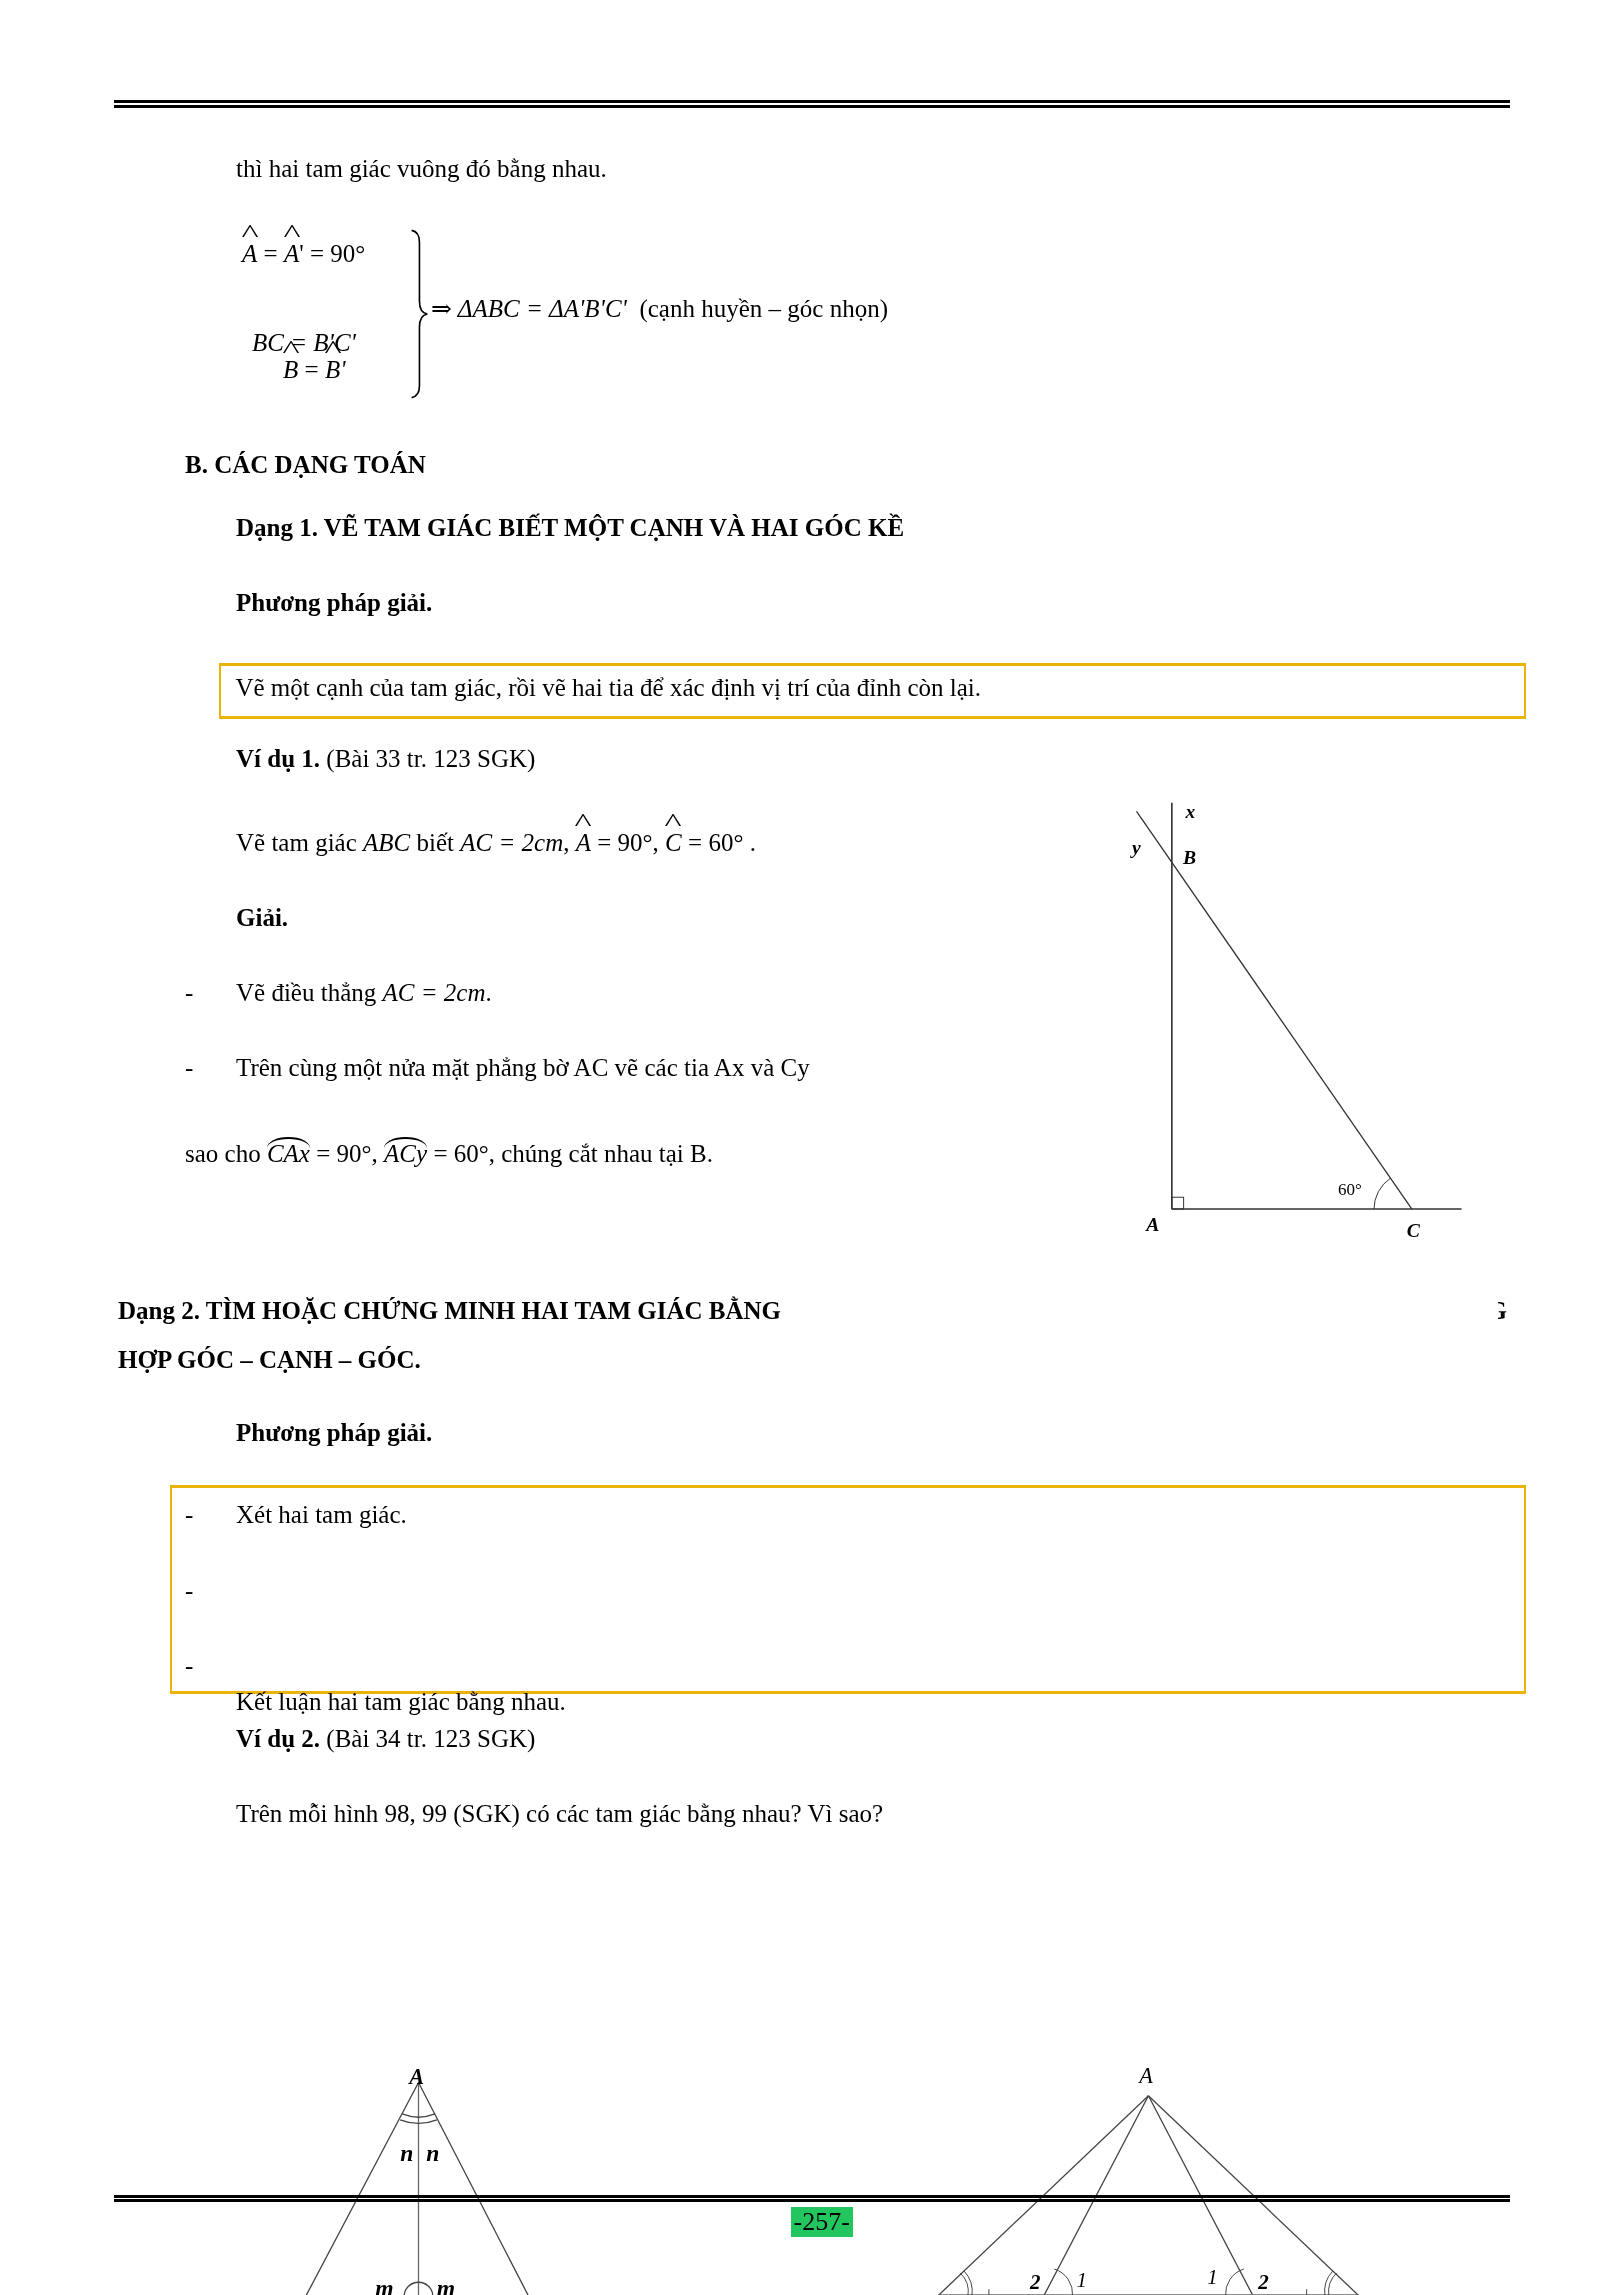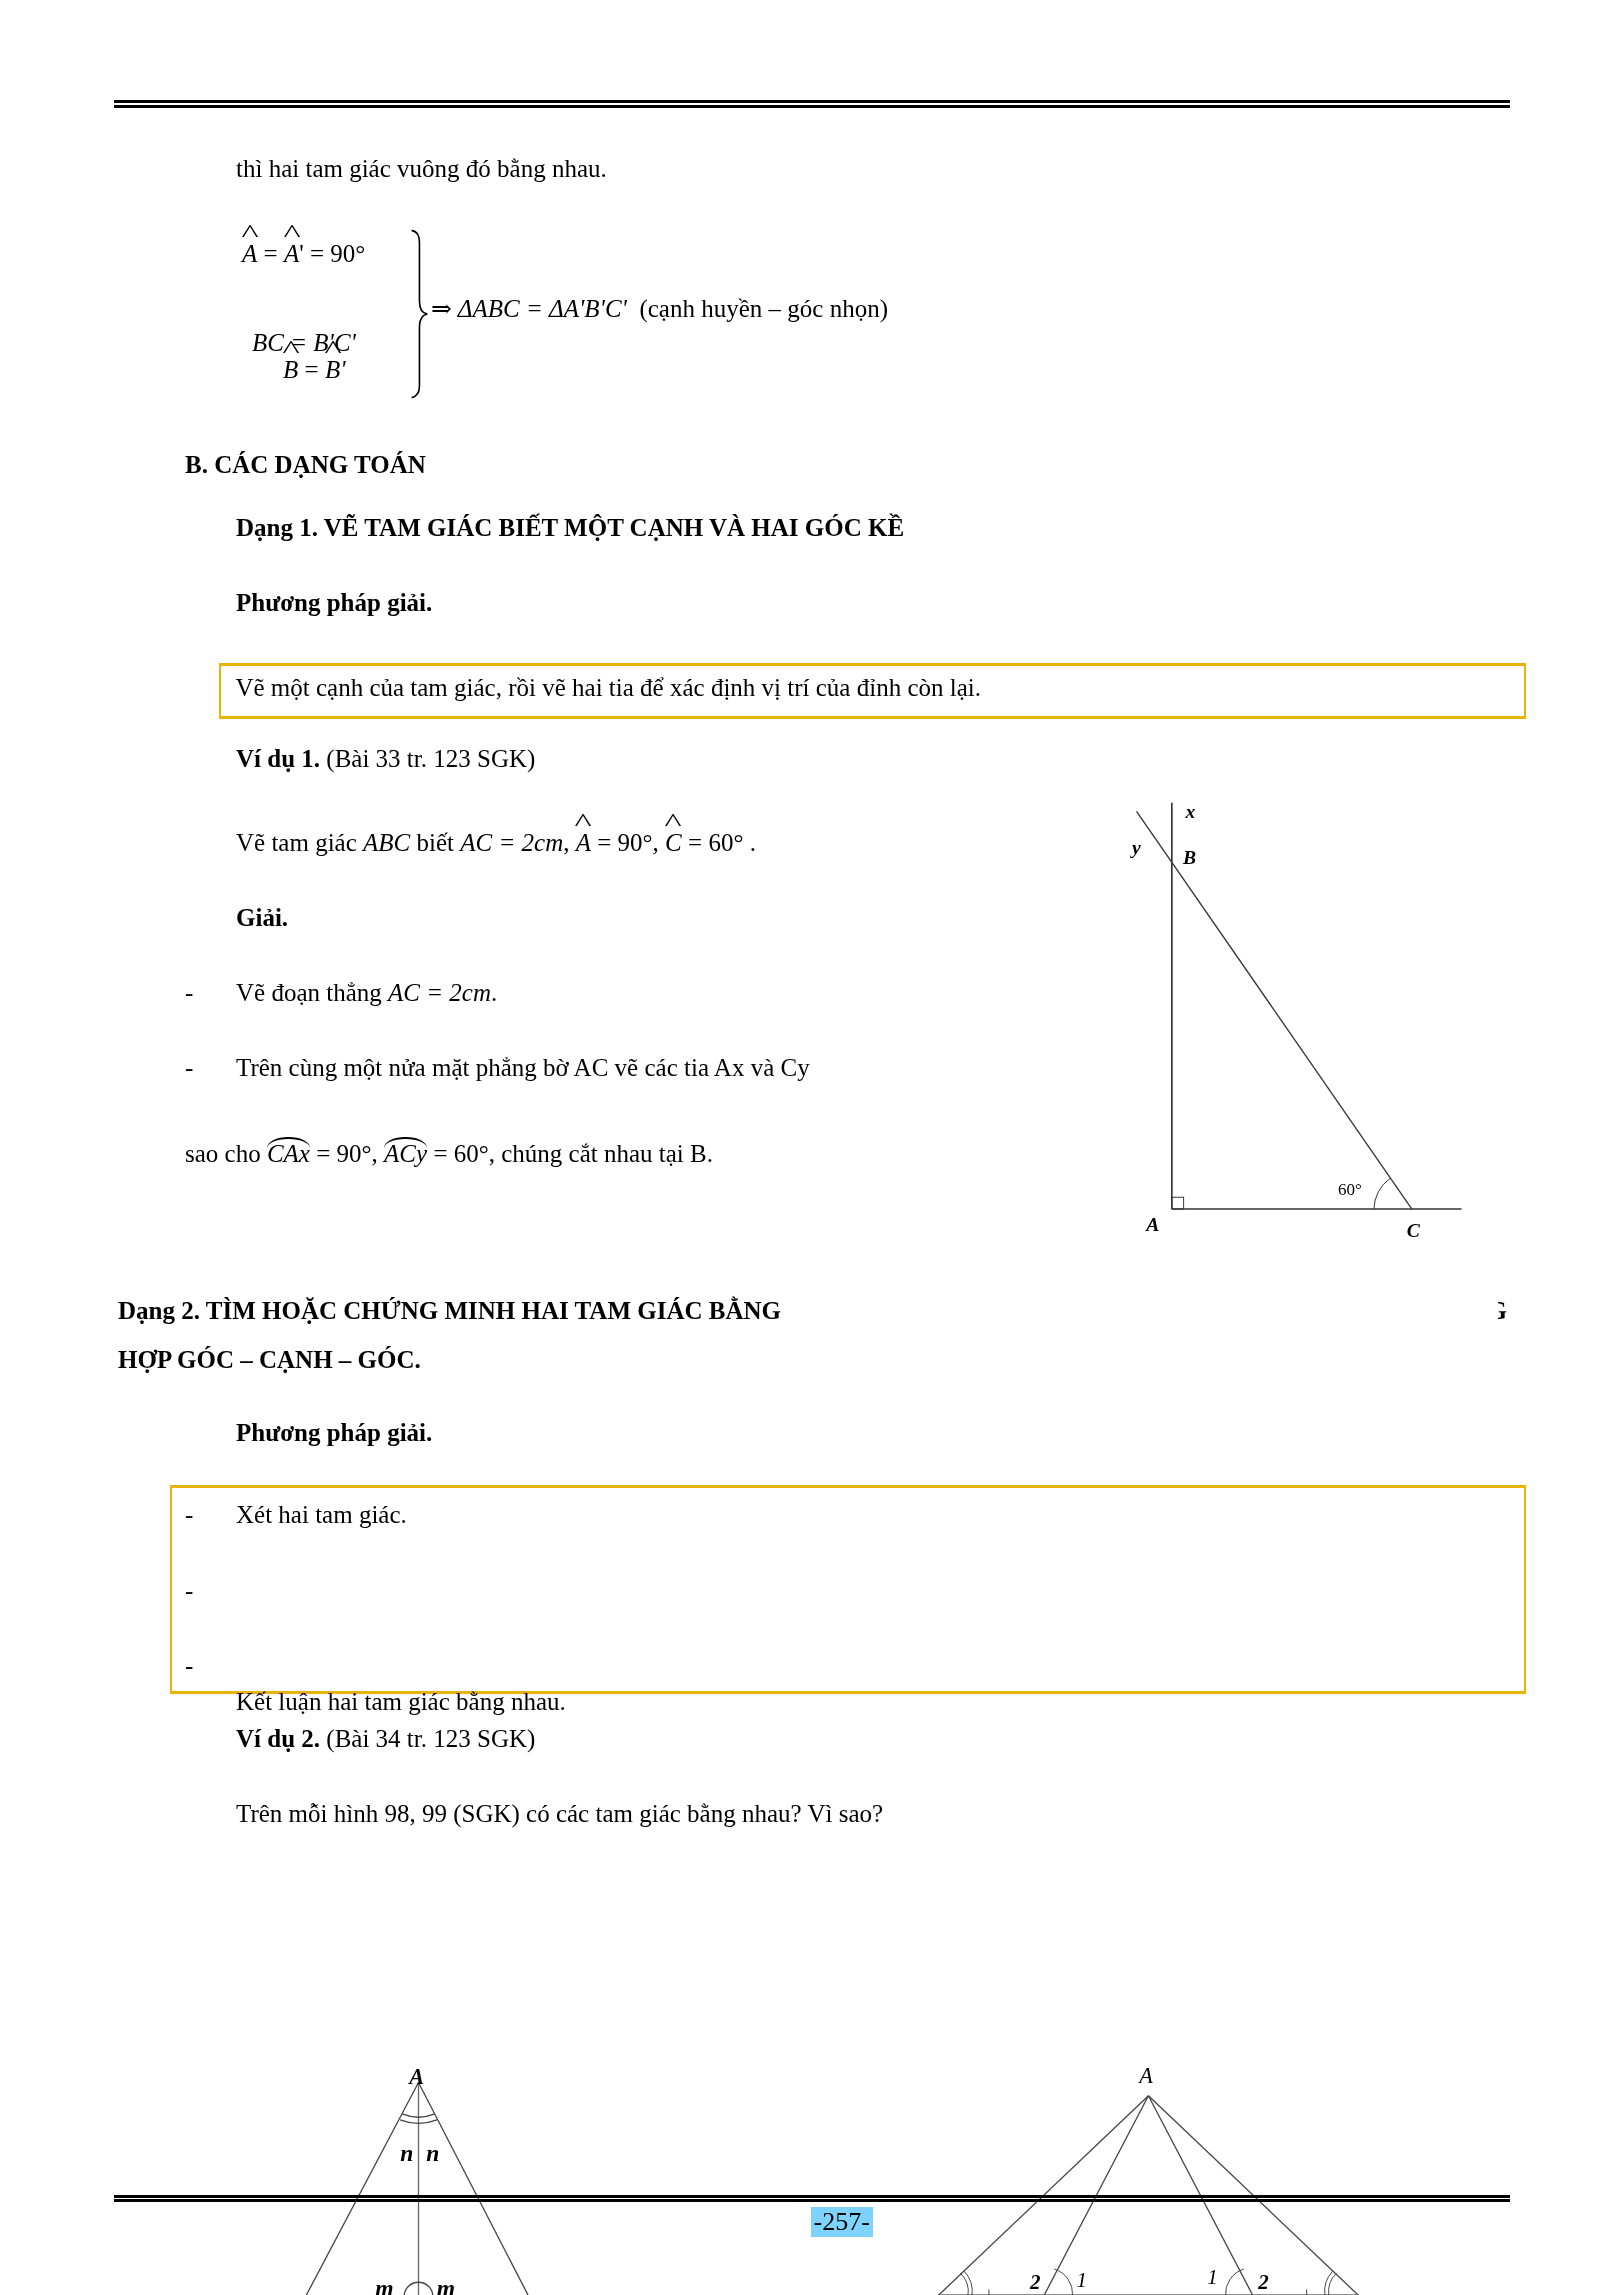--- a/index.html
+++ b/index.html
@@ -58,21 +58,21 @@
   <span>Vẽ tam giác </span>
   <span class="it">ABC</span>
   <span> biết </span>
   <span class="it">AC = 2cm</span>,
   <span class="hat it">A</span><span> = 90°, </span><span class="hat it">C</span><span> = 60° .</span>
 </div>
 <div class="abs txt bold" style="left:236px; top:905px;">Giải.</div>
 
 <div class="abs txt" style="left:185px; top:980px;">-</div>
 <div class="abs txt" style="left:236px; top:980px;">
-  <span>Vẽ đoạn thẳng </span><span class="it">AC = 2cm</span><span>.</span>
+  <span>Vẽ điều thẳng </span><span class="it">AC = 2cm</span><span>.</span>
 </div>
 <div class="abs txt" style="left:185px; top:1055px;">-</div>
 <div class="abs txt" style="left:236px; top:1055px;">Trên cùng một nửa mặt phẳng bờ AC vẽ các tia Ax và Cy</div>
 
 <div class="abs txt" style="left:185px; top:1141px;">
   <span>sao cho </span><span class="arc it">CAx</span><span> = 90°, </span><span class="arc it">ACy</span><span> = 60°</span><span>, chúng cắt nhau tại B.</span>
 </div>
 
 <svg class="fig" style="left:1112px; top:795px;" width="380" height="484" viewBox="0 0 580 740">
   <line x1="91" y1="12" x2="91" y2="633" stroke="#333" stroke-width="2.5"></line>
@@ -136,14 +136,14 @@
   <line x1="648" y1="378" x2="648" y2="388" stroke="#444" stroke-width="1.5"></line>
   <text x="392" y="62" font-size="34" font-style="italic">A</text>
   <text x="225" y="378" font-size="32" font-style="italic" font-weight="bold">2</text>
   <text x="296" y="375" font-size="32" font-style="italic">1</text>
   <text x="496" y="370" font-size="32" font-style="italic">1</text>
   <text x="574" y="378" font-size="32" font-style="italic" font-weight="bold">2</text>
 </svg>
 
 <div class="rule" style="left:114px; top:2195px; width:1396px; height:2.6px;"></div>
 <div class="rule" style="left:114px; top:2199px; width:1396px; height:3.3px;"></div>
-<div class="abs" style="left:811px; top:2207px; font-size:26px; background:#7dd3fc; padding:0 2.6px;">-257-</div>
+<div class="abs" style="left:791px; top:2207px; font-size:26px; background:#22c55e; padding:0 2.6px;">-257-</div>
 
 
 </body></html>

